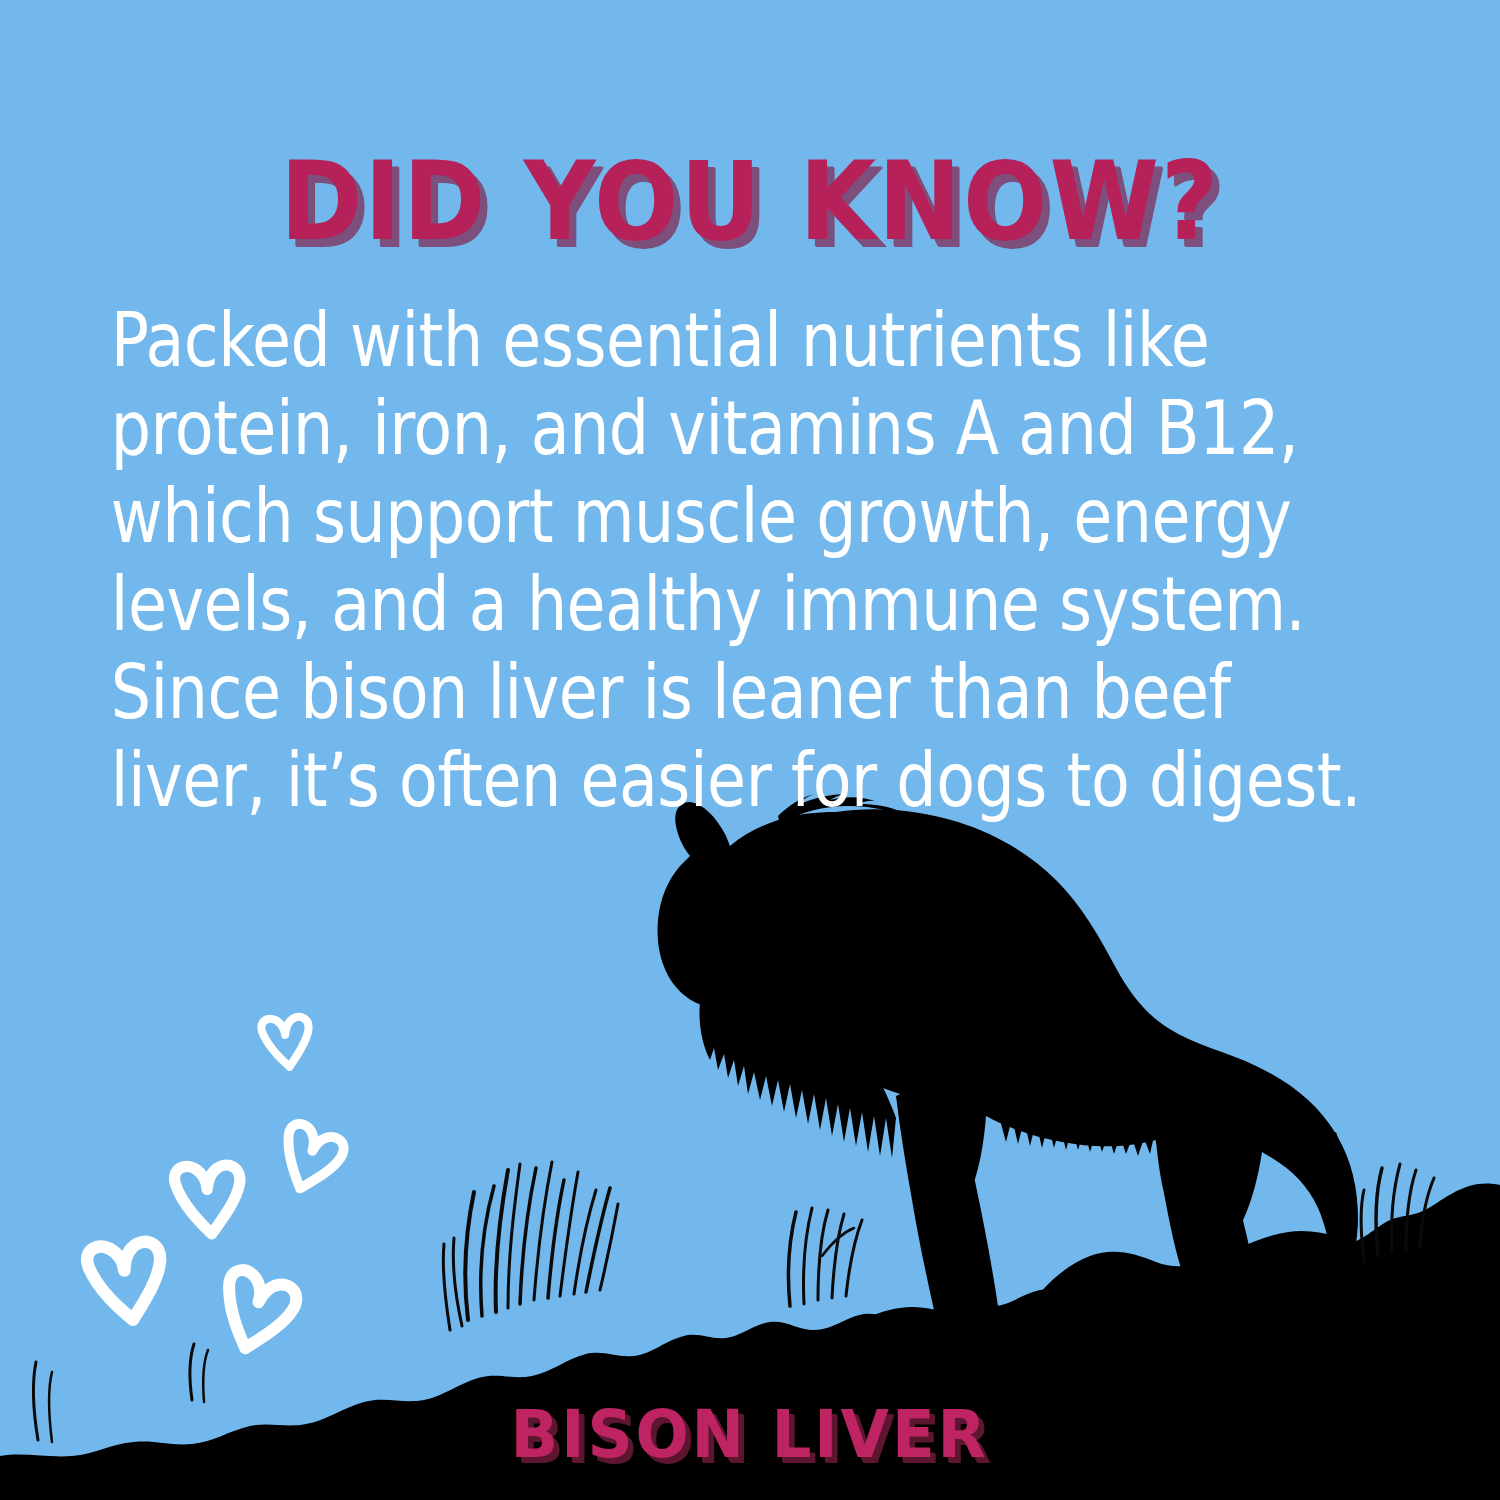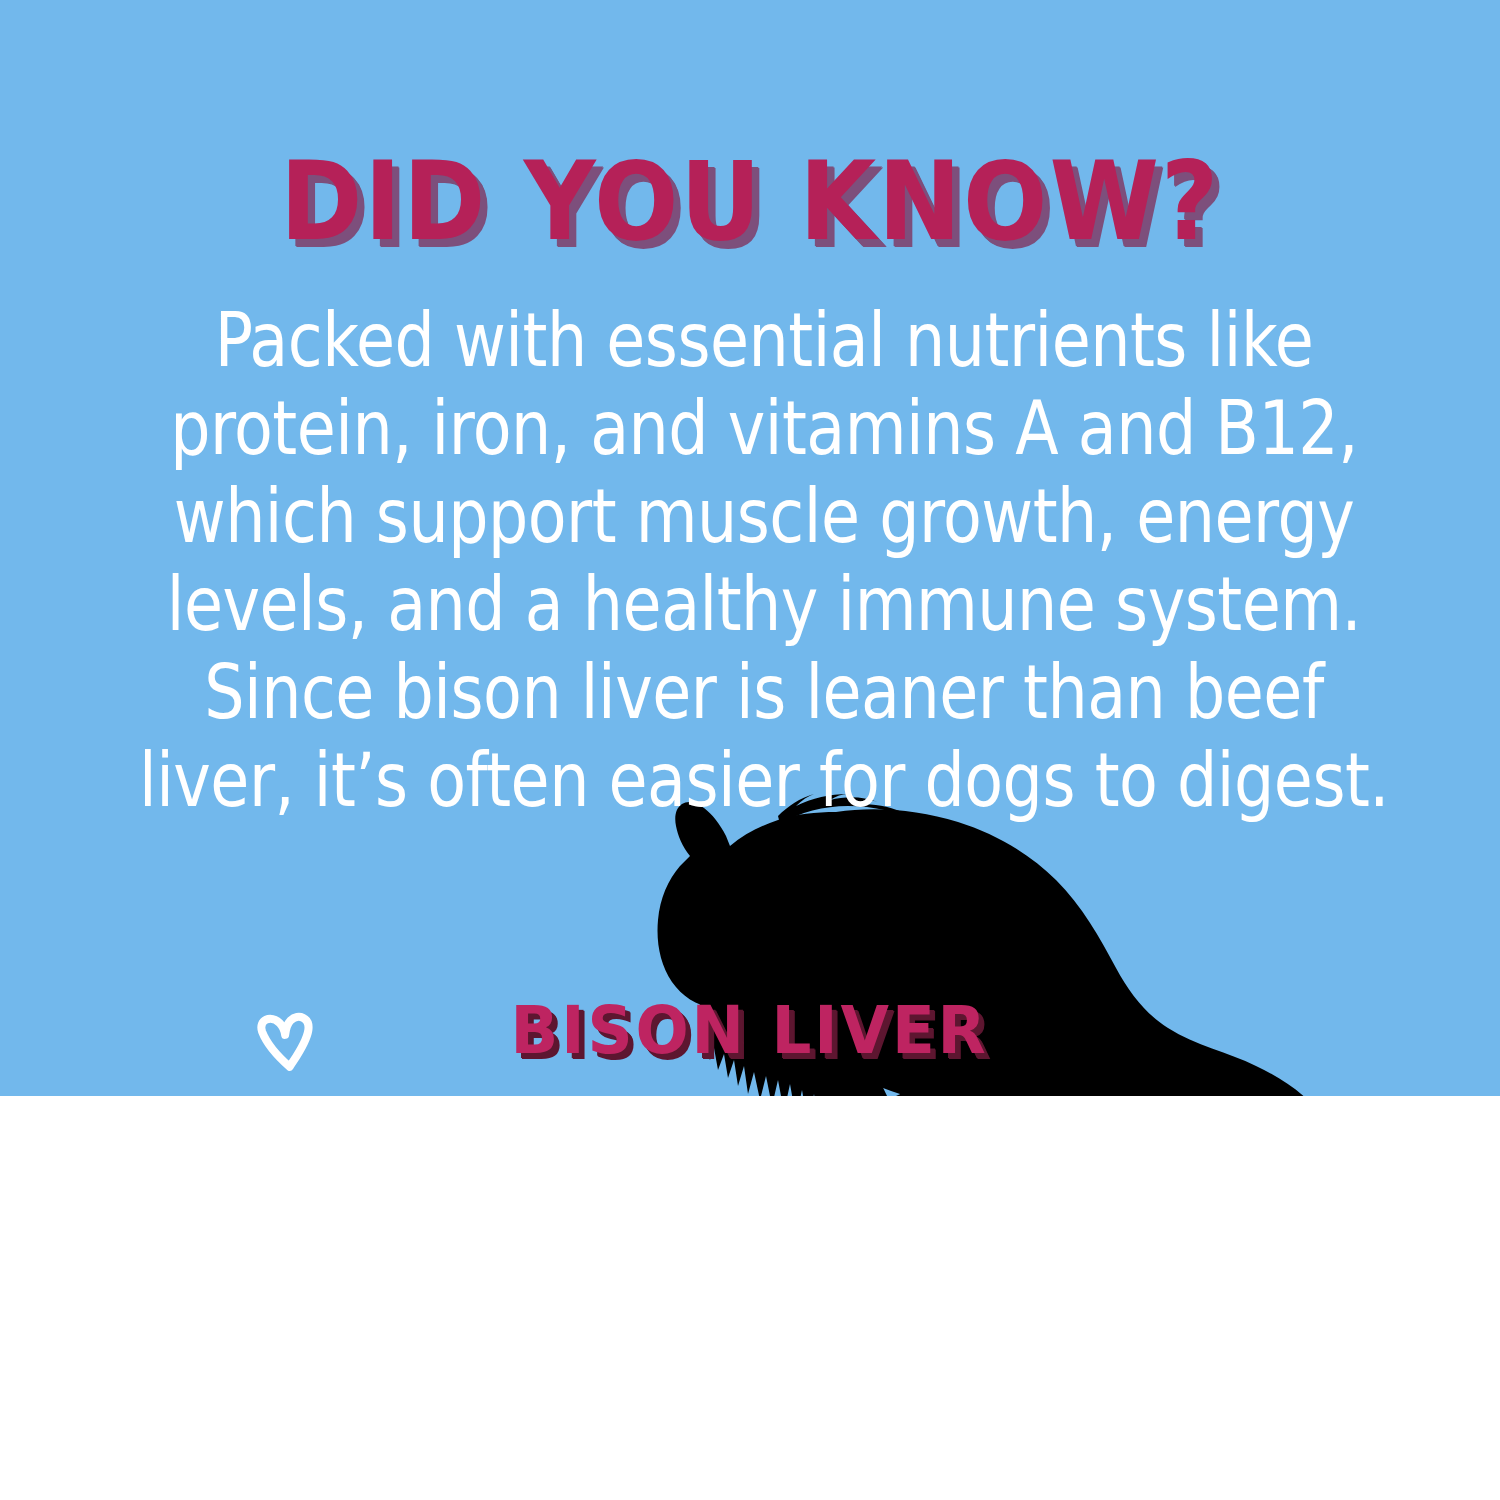--- a/index.html
+++ b/index.html
@@ -5,21 +5,21 @@
   * { margin:0; padding:0; box-sizing:border-box; }
 
   html, body {
     width:1500px; height:1500px;
     overflow:hidden;
     font-family:"Liberation Sans", sans-serif;
   }
 
   #poster {
     position:relative;
-    width:1500px; height:1096px;
+    width:1500px; height:1500px;
     background:#72b8ec;
     overflow:hidden;
   }
 
   
   #title-wrap {
     position:absolute;
     top:148px; left:0; width:1500px;
     text-align:center;
     z-index:40;
@@ -35,23 +35,22 @@
     transform:scaleX(0.92);
     text-shadow:
        7px 7px 0 #7d4f7c,
        8px 8px 0 #7d4f7c;
     white-space:nowrap;
   }
 
   
   #body-wrap {
     position:absolute;
-    top:296px; left:84px;
+    top:296px; left:70px;
     width:1360px;
-    text-align:center;
     z-index:40;
   }
   #body-copy {
     font-family:"DejaVu Sans Condensed", "DejaVu Sans", sans-serif;
     font-weight:400;
     font-size:75px;
     line-height:88px;
     color:#ffffff;
     letter-spacing:-0.5px;
     transform:scaleX(0.94);

